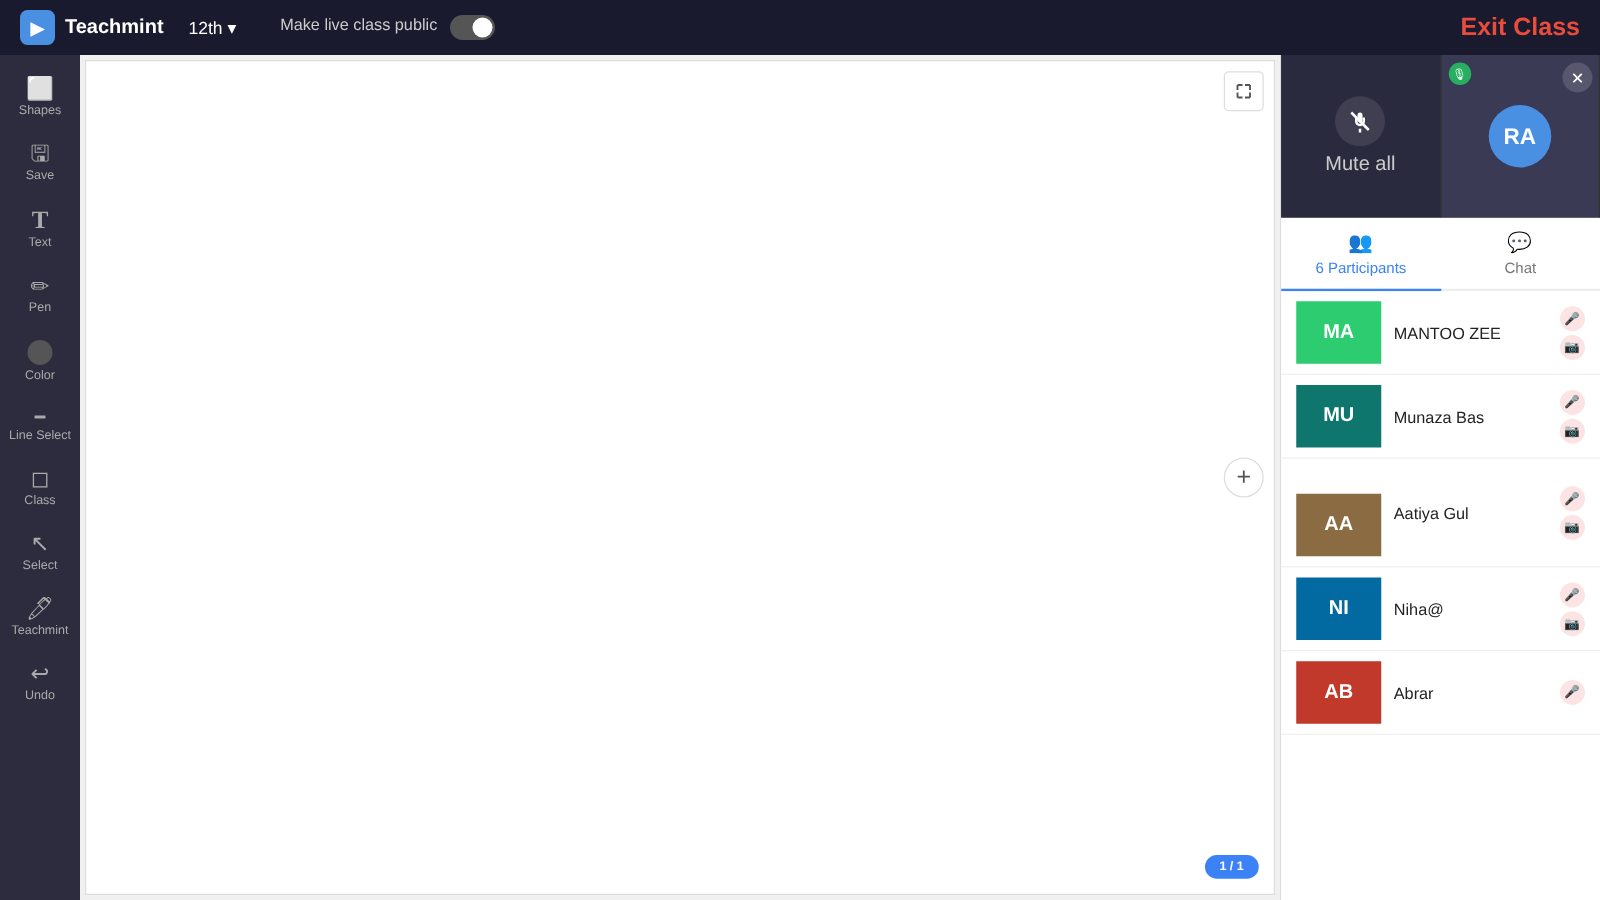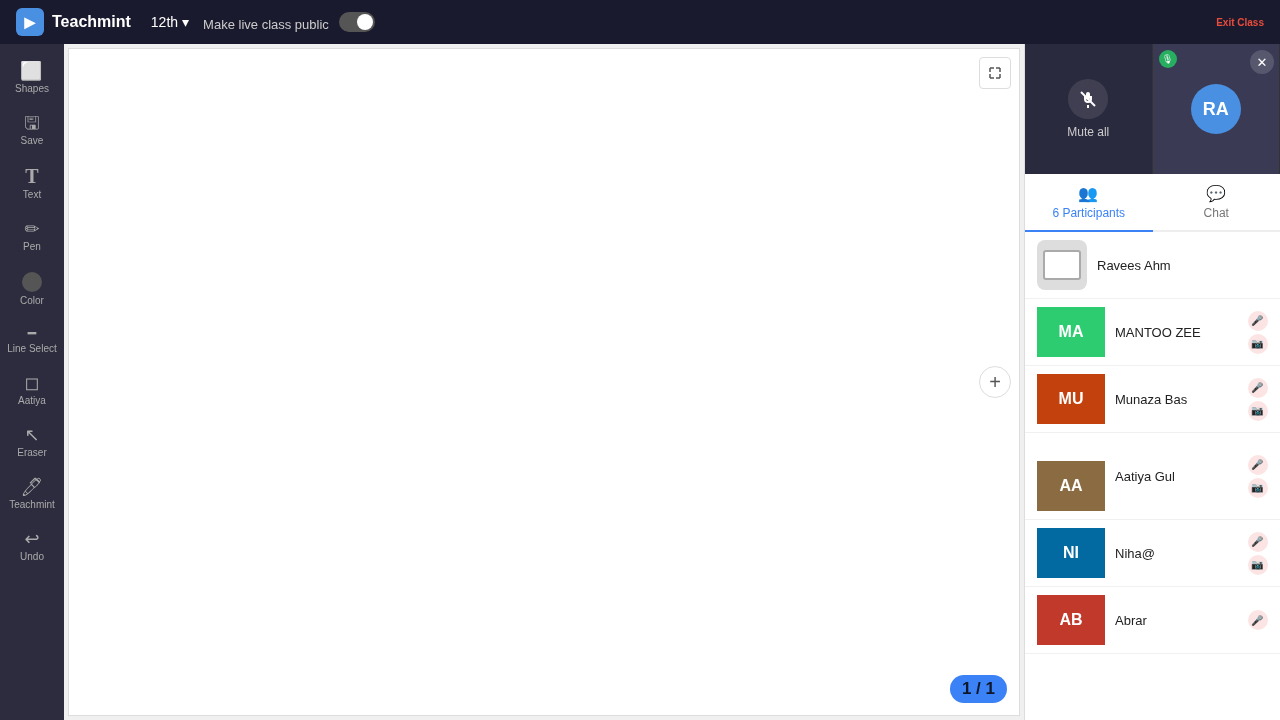--- a/index.html
+++ b/index.html
@@ -39,25 +39,25 @@
       display: flex;
       align-items: flex-start;
       gap: 4px;
       color: white;
       font-size: 14px;
       margin-left: 20px;
       cursor: pointer;
     }
     .toggle-area {
       display: flex;
-      align-items: flex-end;
+      align-items: flex-start;
       gap: 10px;
       color: #ccc;
       font-size: 13px;
-      margin-left: 14px;
+      margin-left: 35px;
     }
     .toggle-switch {
       width: 36px;
       height: 20px;
       background: #555;
       border-radius: 10px;
       position: relative;
       cursor: pointer;
     }
     .toggle-switch::after {
@@ -66,21 +66,21 @@
       height: 16px;
       background: white;
       border-radius: 50%;
       position: absolute;
       top: 2px;
       right: 2px;
     }
     .exit-btn {
       margin-left: auto;
       color: #e74c3c;
-      font-size: 10px;
+      font-size: 20px;
       font-weight: 600;
       cursor: pointer;
       background: none;
       border: none;
     }
 
     
     #main-layout {
       display: flex;
       width: 100%;
@@ -158,22 +158,22 @@
       justify-content: center;
       cursor: pointer;
       font-size: 20px;
       color: #555;
     }
     .page-indicator {
       position: absolute;
       bottom: 12px;
       right: 12px;
       background: #3b82f6;
-      color: #0f172a;
-      font-size: 17px;
+      color: #ffffff;
+      font-size: 10px;
       font-weight: 600;
       padding: 4px 12px;
       border-radius: 14px;
     }
 
     
     #right-panel {
       width: 256px;
       background: #f7f7f7;
       display: flex;
@@ -212,21 +212,21 @@
       border-radius: 50%;
       display: flex;
       align-items: center;
       justify-content: center;
       font-size: 20px;
       color: #aaa;
       margin-bottom: 6px;
     }
     .mute-label {
       color: #ccc;
-      font-size: 12px;
+      font-size: 16px;
     }
     .avatar-circle {
       width: 50px;
       height: 50px;
       border-radius: 50%;
       background: #4a90e2;
       display: flex;
       align-items: center;
       justify-content: center;
       color: white;
@@ -398,25 +398,25 @@
     <div class="tool-item">
       <span class="tool-icon" style="width:20px;height:20px;background:#555;border-radius:50%;display:inline-block;"></span>
       <span class="tool-label">Color</span>
     </div>
     <div class="tool-item">
       <span class="tool-icon" style="font-size:14px;">━</span>
       <span class="tool-label">Line Select</span>
     </div>
     <div class="tool-item">
       <span class="tool-icon" style="font-size:18px;">◻</span>
-      <span class="tool-label">Aatiya</span>
+      <span class="tool-label">Class</span>
     </div>
     <div class="tool-item">
       <span class="tool-icon" style="font-size:18px;">↖</span>
-      <span class="tool-label">Eraser</span>
+      <span class="tool-label">Select</span>
     </div>
     <div class="tool-item">
       <span class="tool-icon" style="font-size:18px;">🖊</span>
       <span class="tool-label">Teachmint</span>
     </div>
     <div class="tool-item">
       <span class="tool-icon" style="font-size:18px;">↩</span>
       <span class="tool-label">Undo</span>
     </div>
   </div>
@@ -458,38 +458,32 @@
         <span>6 Participants</span>
       </div>
       <div class="panel-tab">
         <span class="panel-tab-icon">💬</span>
         <span>Chat</span>
       </div>
     </div>
 
     <div id="participant-list">
 
-      <div class="participant-row">
-        <div class="screen-preview">
-          <div class="screen-preview-inner"></div>
-        </div>
-        <span class="participant-name">Ravees Ahm</span>
-      </div>
 
       <div class="participant-row">
         <div class="participant-avatar" style="background:#2ecc71;">MA</div>
         <span class="participant-name">MANTOO ZEE</span>
         <div class="participant-icons">
           <div class="p-icon muted">🎤</div>
           <div class="p-icon cam-off">📷</div>
         </div>
       </div>
 
       <div class="participant-row">
-        <div class="participant-avatar" style="background:#c2410c;">MU</div>
+        <div class="participant-avatar" style="background:#0f766e;">MU</div>
         <span class="participant-name">Munaza Bas</span>
         <div class="participant-icons">
           <div class="p-icon muted">🎤</div>
           <div class="p-icon cam-off">📷</div>
         </div>
       </div>
 
       <div class="participant-row">
         <div class="participant-avatar" style="background:#8b6c42;margin-top:20px;">AA</div>
         <span class="participant-name">Aatiya Gul</span>

